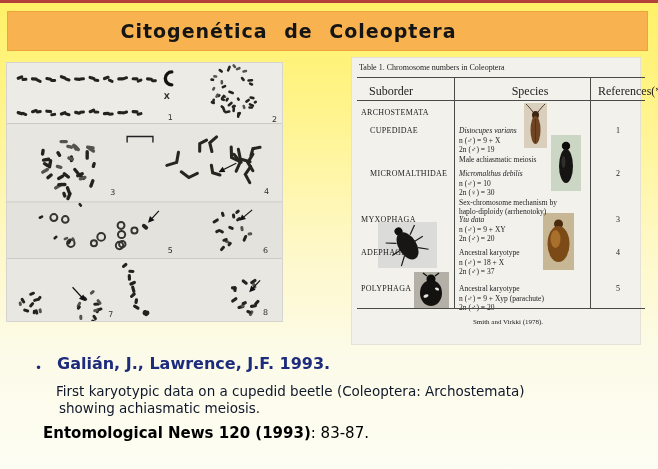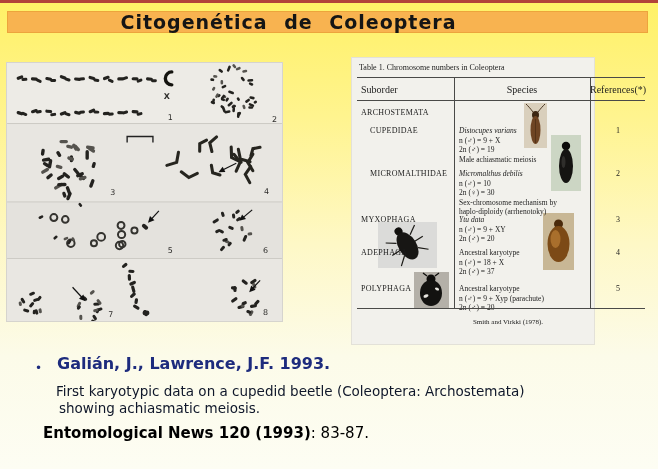--- a/index.html
+++ b/index.html
@@ -3,38 +3,38 @@
 <meta charset="utf-8">
 <style>
   html,body{margin:0;padding:0;}
   body{
     width:658px;height:469px;position:relative;overflow:hidden;
     font-family:"DejaVu Sans",sans-serif;
     background:linear-gradient(to bottom,#fff166 0%,#fff48f 25%,#fef8c6 52%,#fcfbe9 76%,#fdfdf3 100%);
   }
   .topbar{position:absolute;left:0;top:0;width:658px;height:3px;background:#b2423a;}
   .banner{
-    position:absolute;left:7px;top:11px;width:641px;height:22px;
+    position:absolute;left:7px;top:11px;width:641px;height:40px;
     background:#f8b350;border:1px solid #eda43c;box-sizing:border-box;
     display:flex;align-items:center;justify-content:center;padding-right:78px;
   }
   .banner .title{font-size:19px;font-weight:600;color:#151515;letter-spacing:1px;word-spacing:9px;}
 
   .montage{position:absolute;left:6px;top:62px;width:277px;height:260px;background:#eae8e3;border:1px solid #d6d4ce;box-sizing:border-box;}
   .montage svg{display:block;}
 
   .table-card{
-    position:absolute;left:352px;top:58px;width:242px;height:286px;
+    position:absolute;left:352px;top:58px;width:288px;height:286px;
     background:#f2f1ec;box-shadow:0 0 0 1px #e3e1d8;
     font-family:"Liberation Serif",serif;color:#1c1c1c;
   }
   .t-caption{position:absolute;left:7px;top:5px;font-size:8px;white-space:nowrap;}
   .rule{position:absolute;left:5px;width:288px;height:1px;background:#4a4a48;}
   .vline{position:absolute;width:1px;background:#4a4a48;top:19px;height:231px;}
-  .th{position:absolute;font-size:10px;}
+  .th{position:absolute;font-size:12px;margin-left:8px;}
   .th.center{text-align:center;}
   .suborder{position:absolute;font-size:8px;letter-spacing:.3px;white-space:nowrap;}
   .spec{position:absolute;left:107px;font-size:7.5px;line-height:9.5px;white-space:nowrap;}
   .spec span{display:block;}
   .spec .it{font-style:italic;}
   .ref{position:absolute;left:238px;width:56px;text-align:center;font-size:8px;}
   .fnote{position:absolute;left:7px;top:260px;width:286px;font-size:7px;line-height:9px;}
   .fnote span{display:block;white-space:nowrap;}
   .fnote span.cont{padding-left:12px;text-align:center;}
   .photo{position:absolute;overflow:hidden;}

